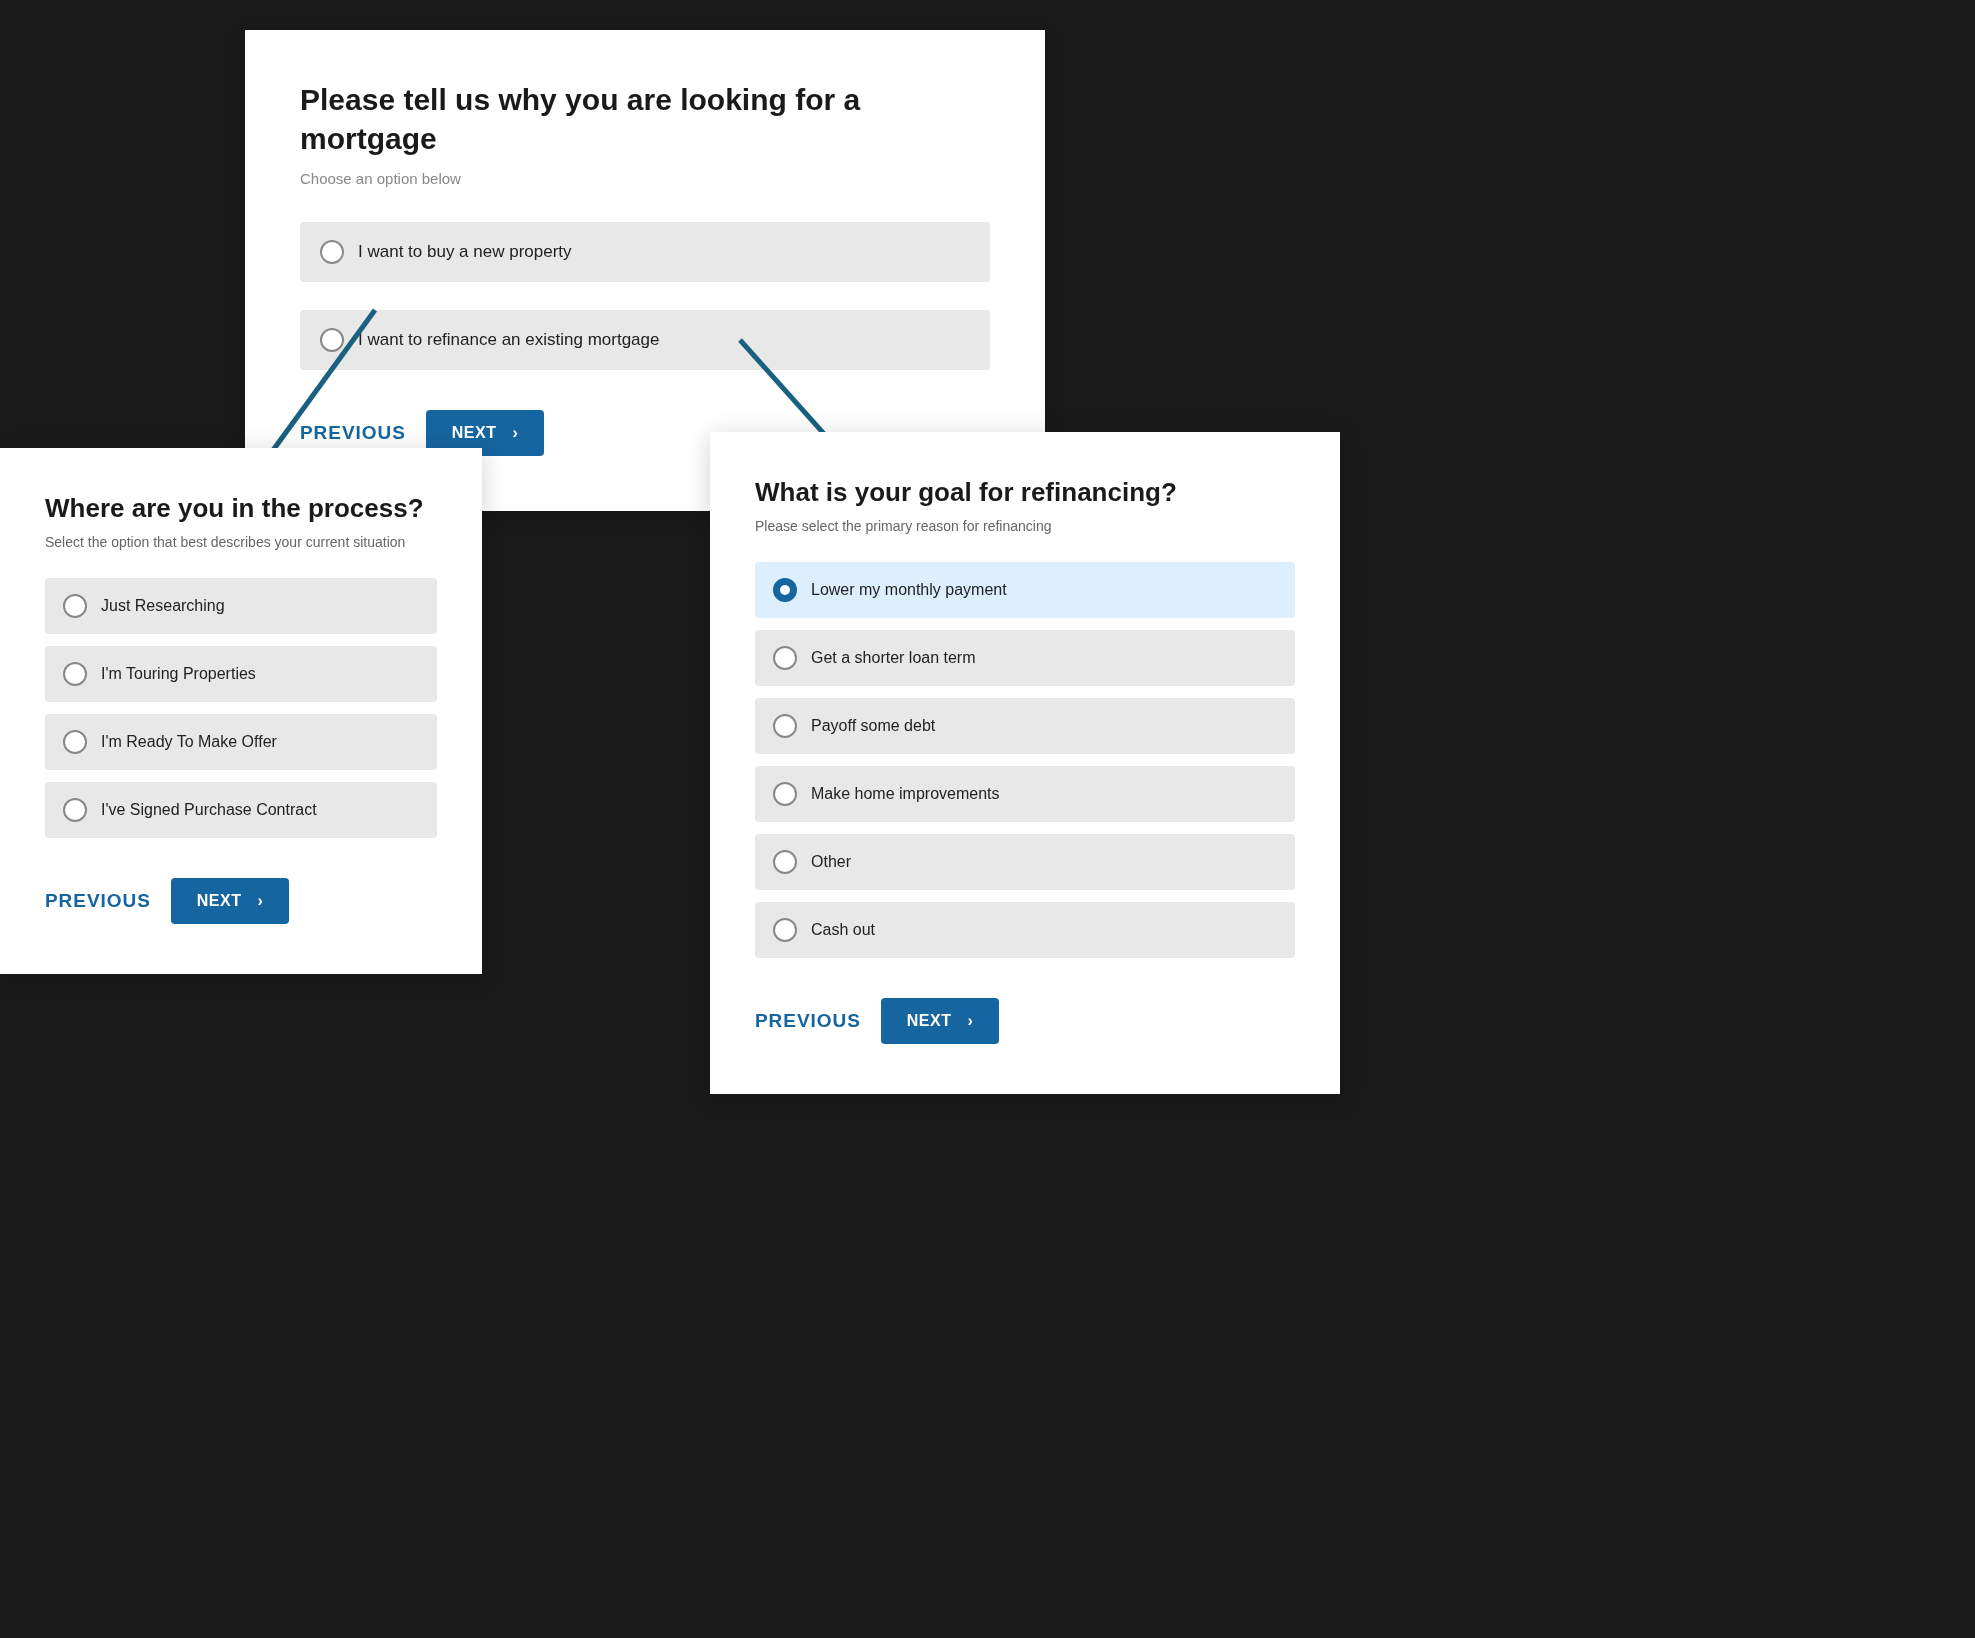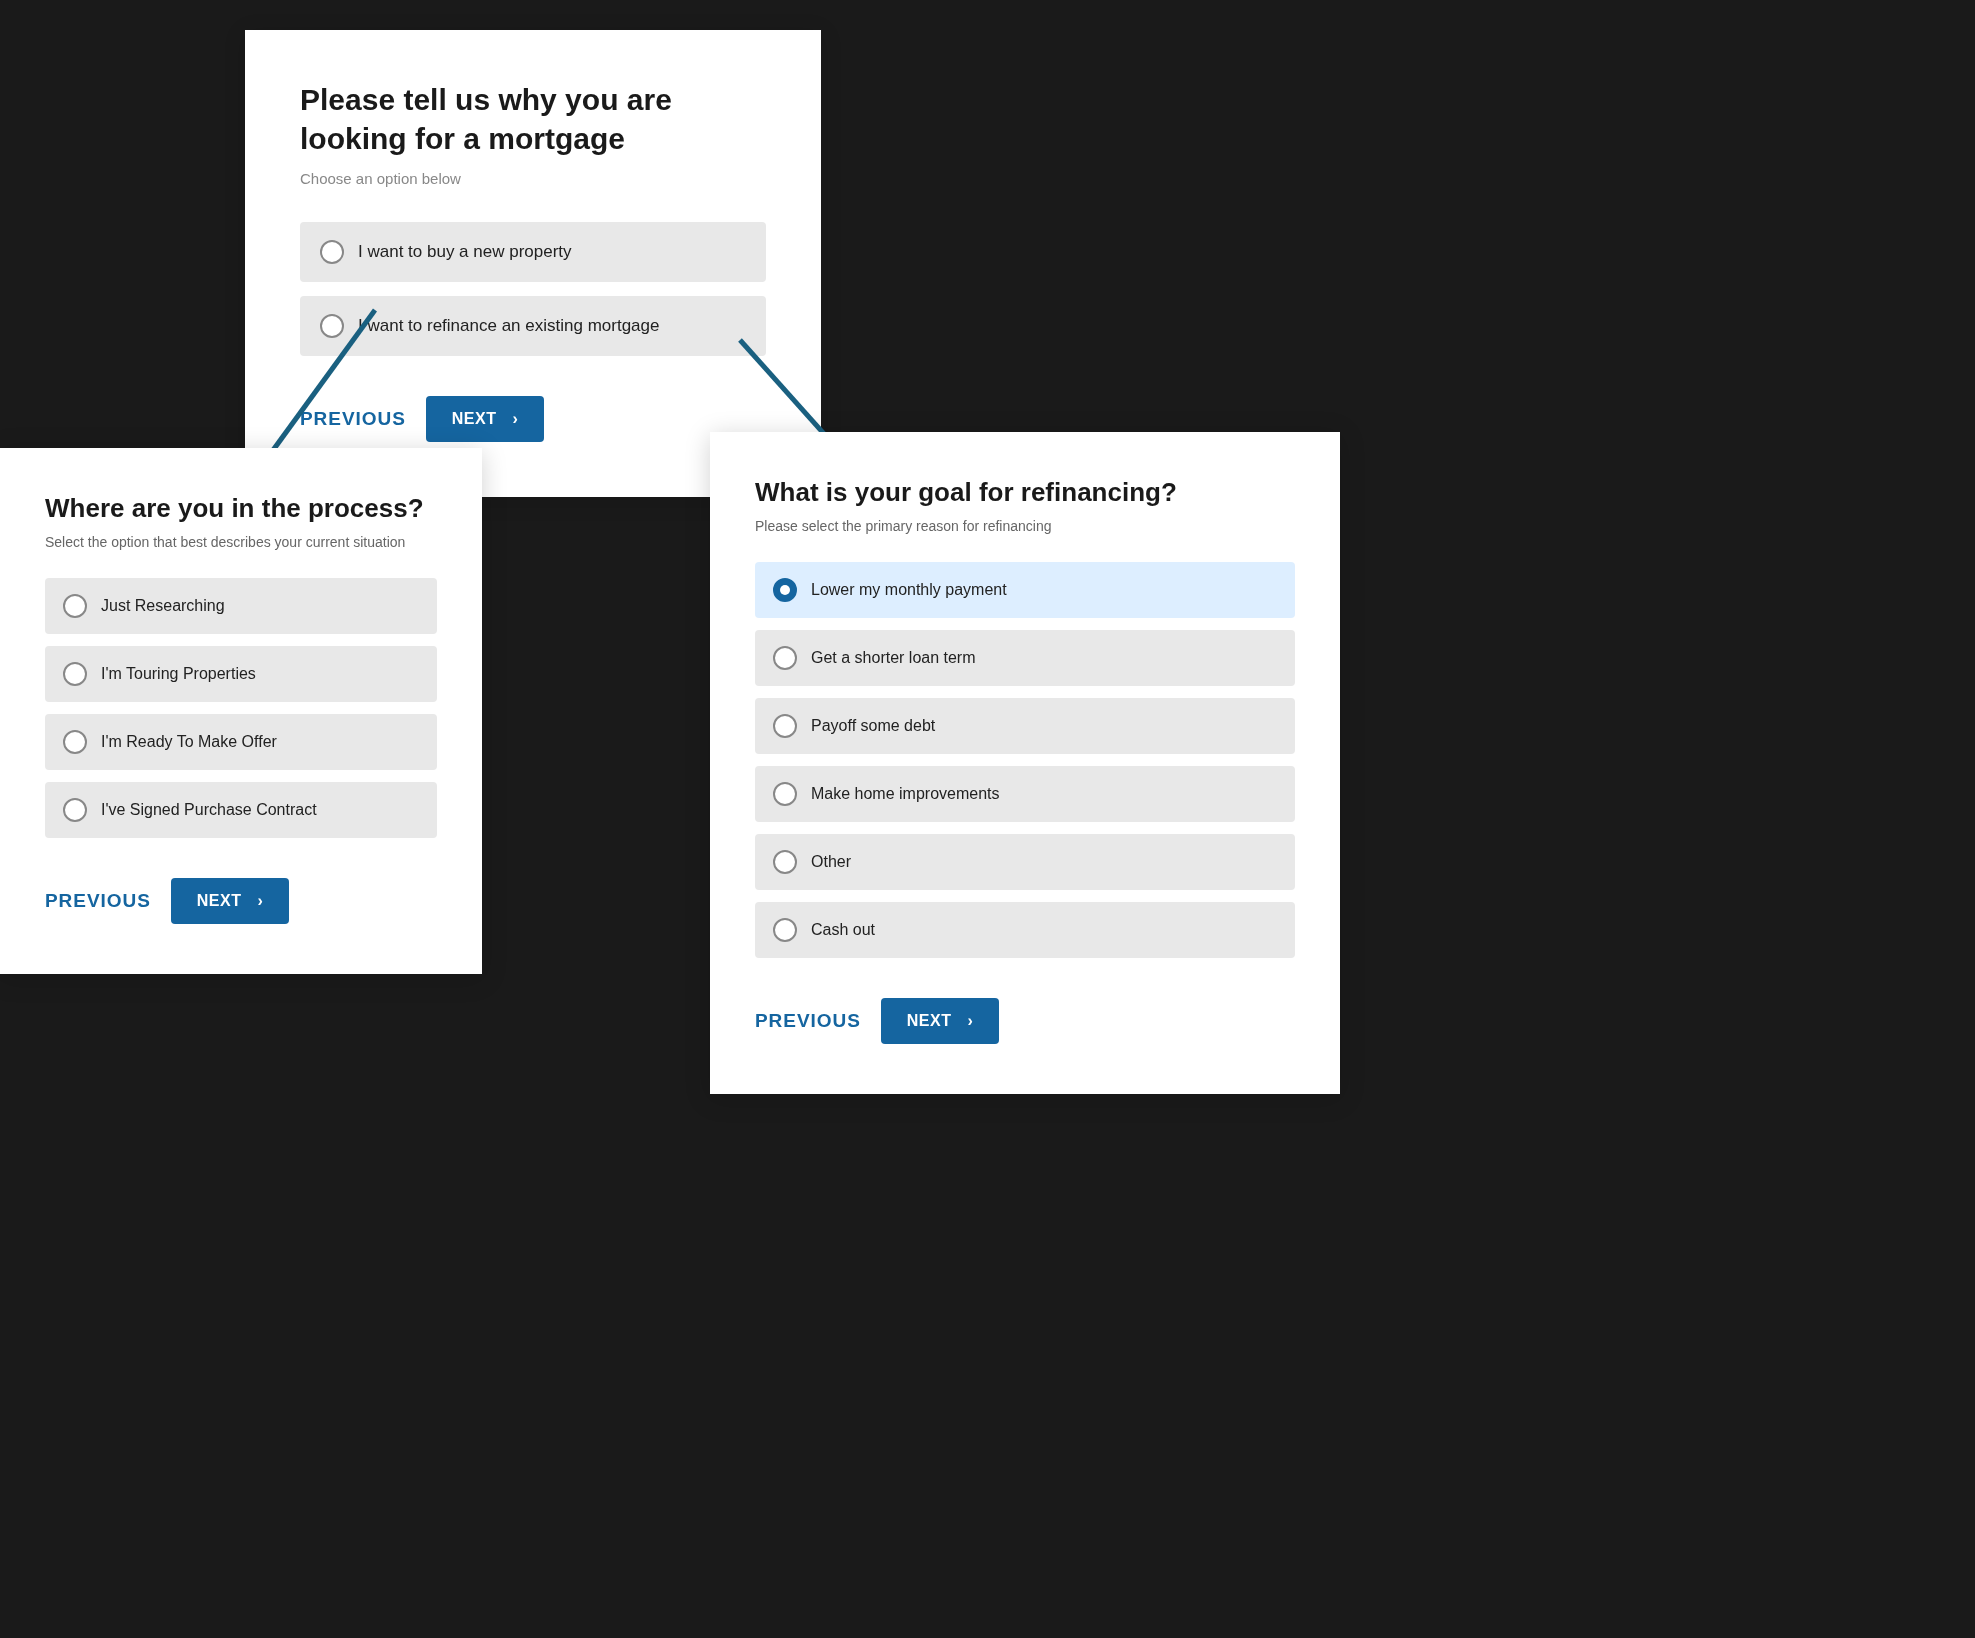--- a/index.html
+++ b/index.html
@@ -10,21 +10,21 @@
       position: relative;
       font-family: -apple-system, BlinkMacSystemFont, 'Segoe UI', Arial, sans-serif;
       overflow: hidden;
     }
 
     
     .main-card {
       position: absolute;
       top: 30px;
       left: 245px;
-      width: 576px;
+      width: 800px;
       background: #fff;
       padding: 50px 55px 55px 55px;
       box-shadow: 0 4px 20px rgba(0,0,0,0.15);
     }
 
     .main-card h1 {
       font-size: 30px;
       font-weight: 700;
       color: #1a1a1a;
       line-height: 1.3;
@@ -36,21 +36,21 @@
       color: #888;
       margin-bottom: 35px;
     }
 
     .radio-option {
       display: flex;
       align-items: center;
       background: #e8e8e8;
       border-radius: 4px;
       padding: 18px 20px;
-      margin-bottom: 14px;
+      margin-bottom: 28px;
       cursor: pointer;
       font-size: 17px;
       color: #222;
       gap: 14px;
     }
 
     .radio-circle {
       width: 24px;
       height: 24px;
       border-radius: 50%;

